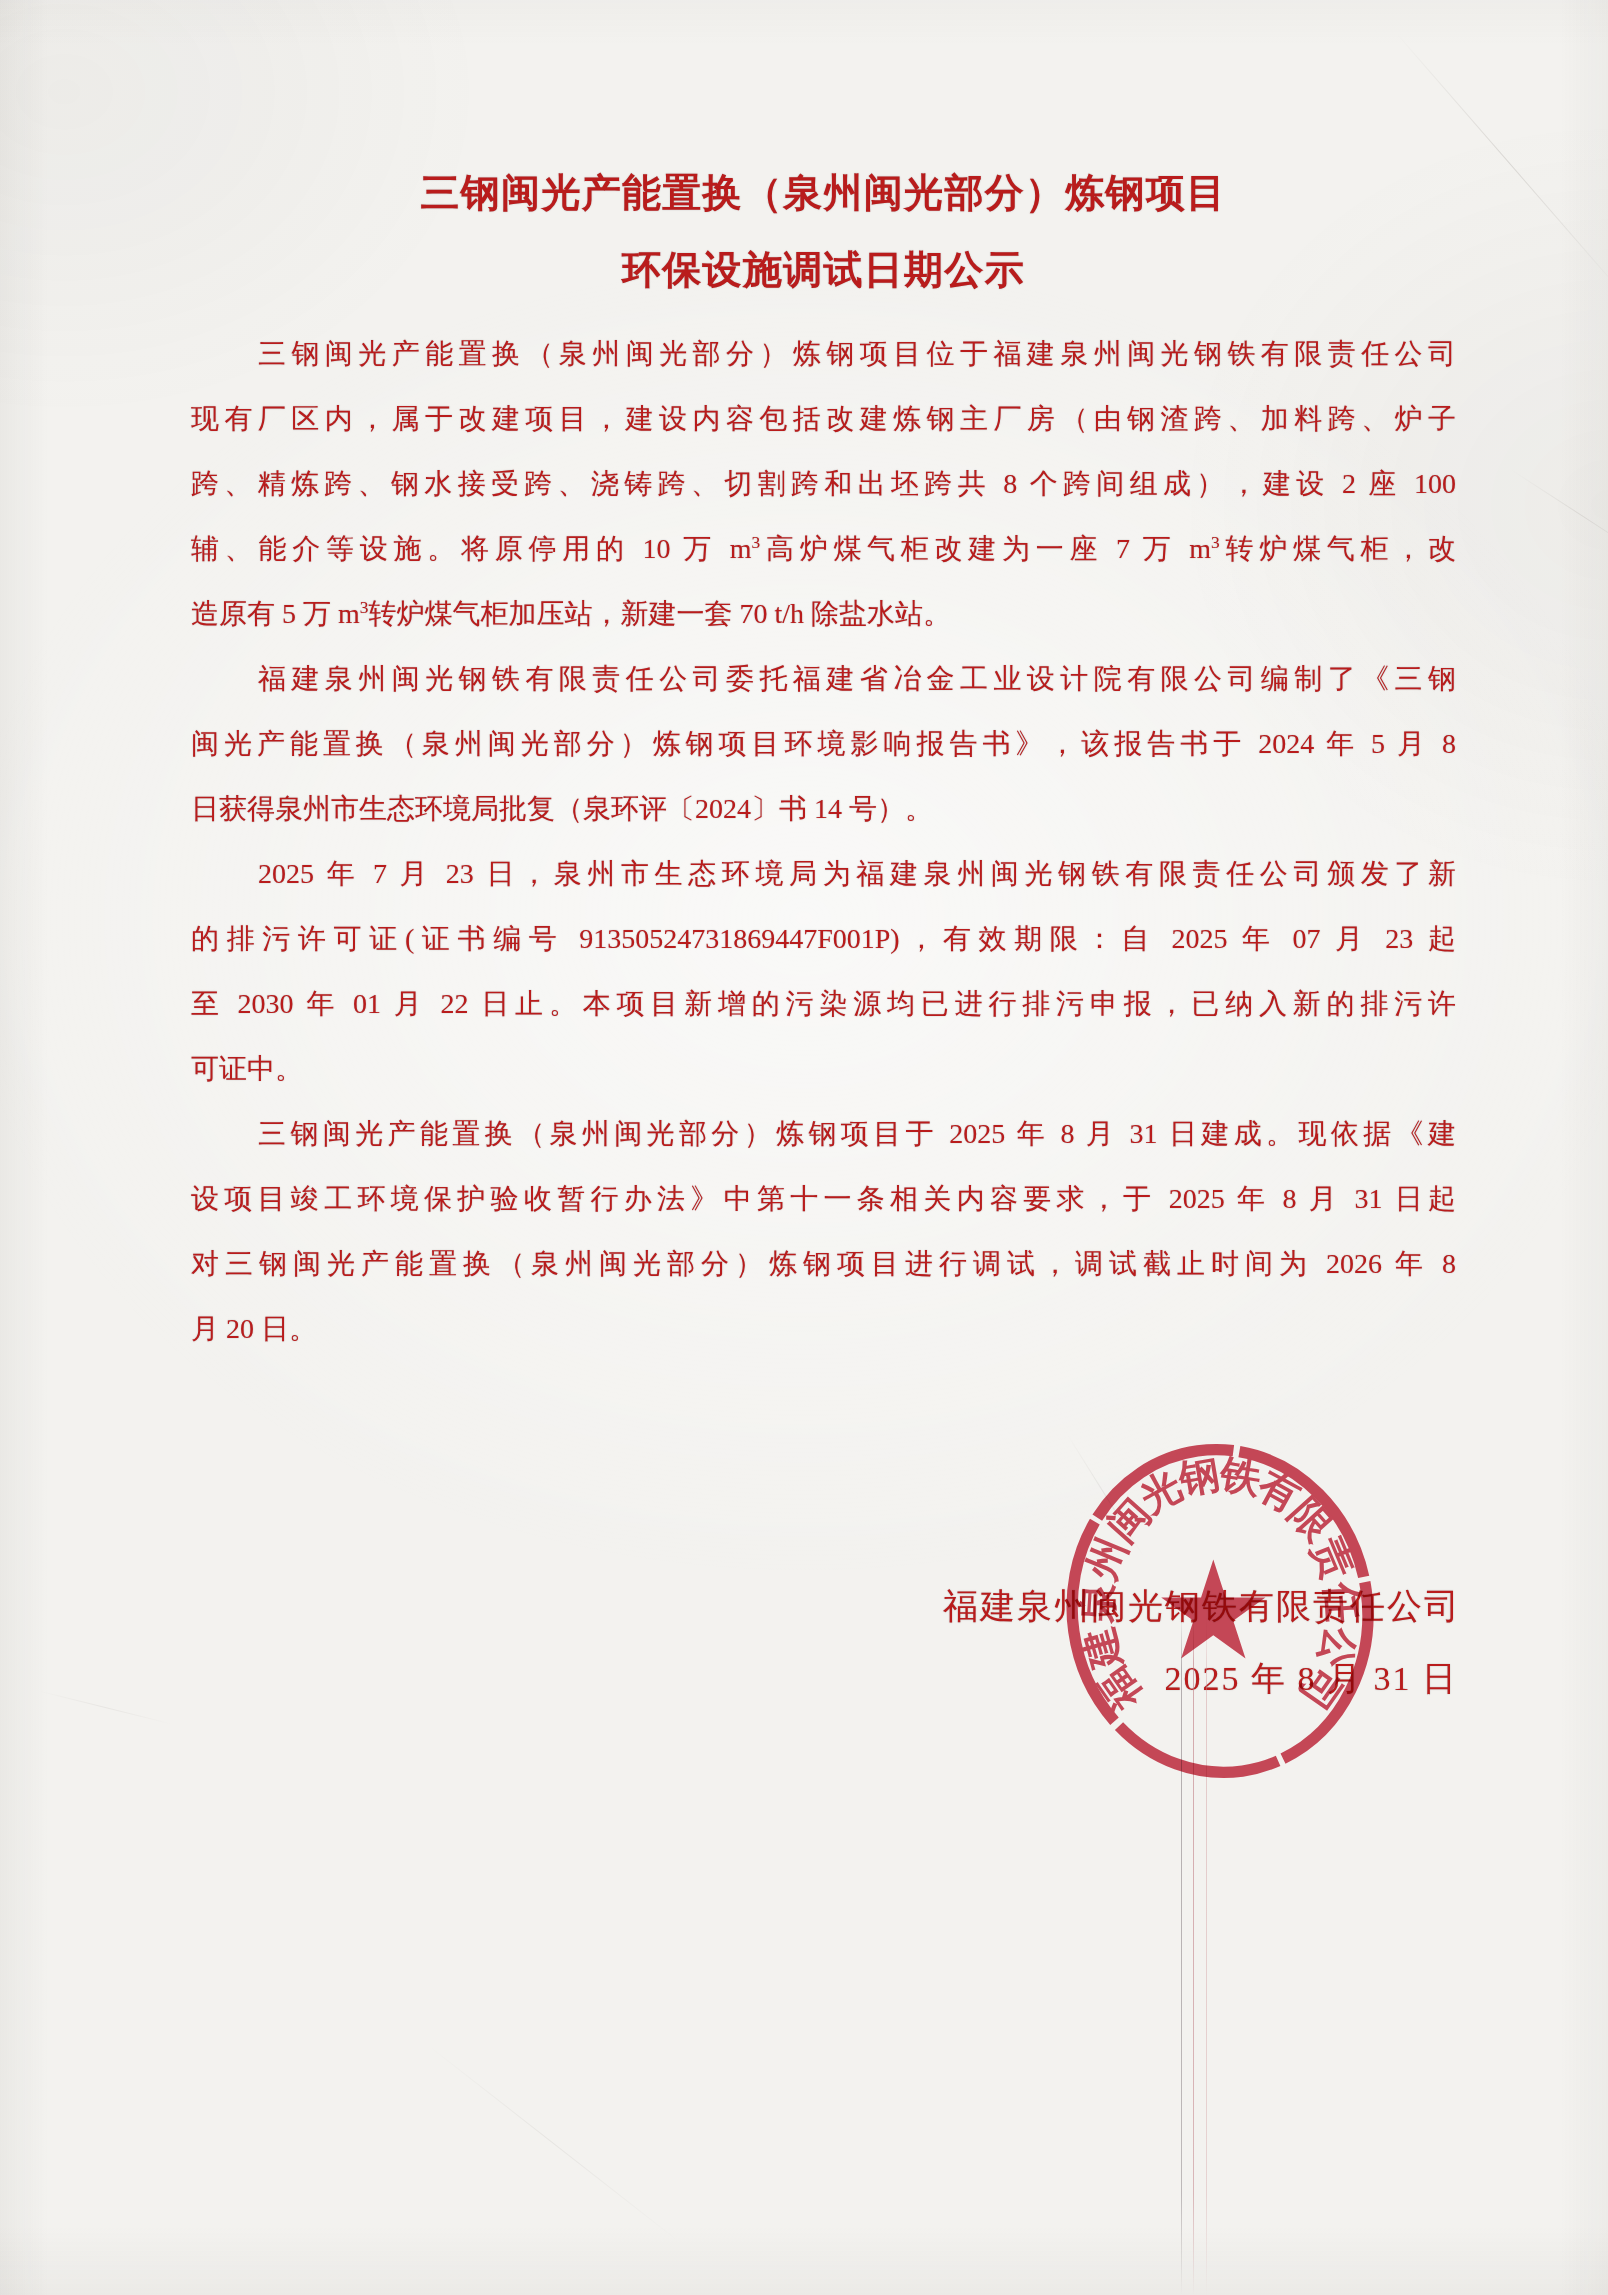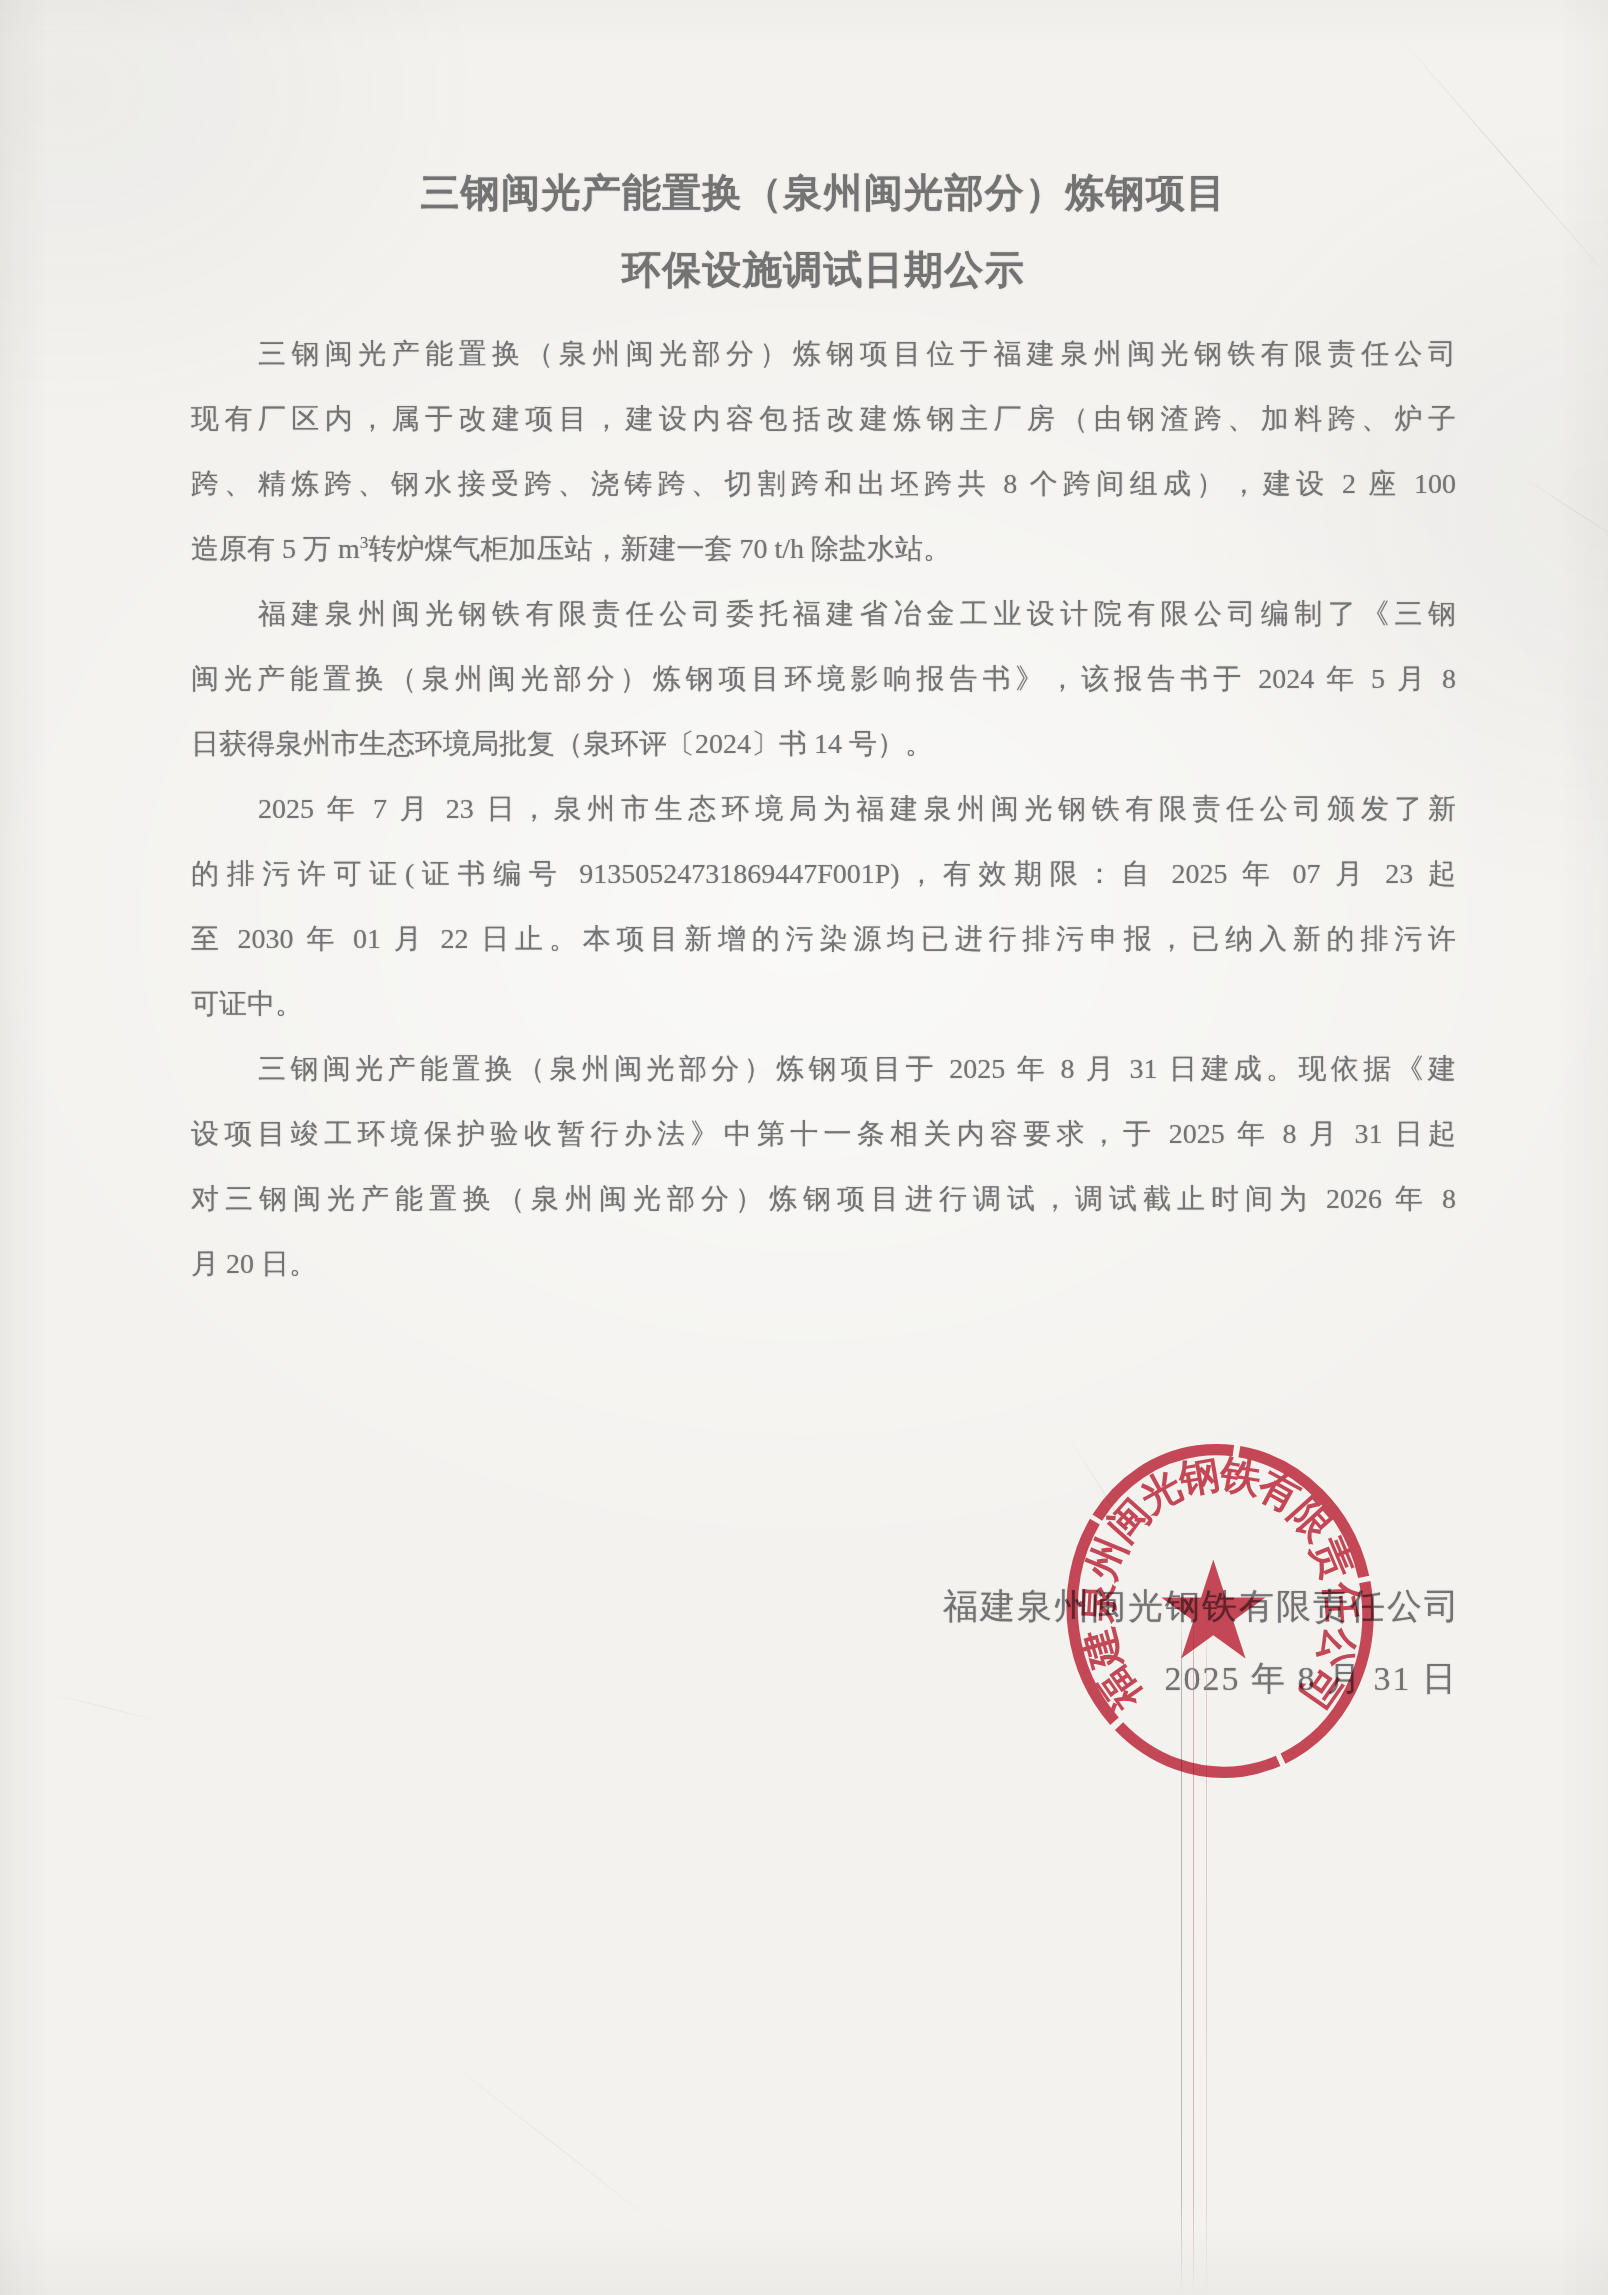--- a/index.html
+++ b/index.html
@@ -9,21 +9,21 @@
     background-color:#f3f2ef;
     background-image:
       radial-gradient(1202px 935px at 50% 40%, rgba(255,255,255,.55), rgba(255,255,255,0) 70%),
       radial-gradient(601px 468px at 4% 4%, rgba(110,105,98,.05), rgba(0,0,0,0) 70%),
       radial-gradient(668px 601px at 100% 22%, rgba(120,112,104,.05), rgba(0,0,0,0) 65%),
       linear-gradient(90deg, rgba(110,105,98,.07), rgba(0,0,0,0) 3%),
       linear-gradient(270deg, rgba(110,105,98,.05), rgba(0,0,0,0) 3%),
       linear-gradient(0deg, rgba(110,105,98,.06), rgba(0,0,0,0) 3%),
       linear-gradient(180deg, rgba(110,105,98,.03), rgba(0,0,0,0) 2%);
   }
-  .ink{color:#737373;text-shadow:0 0 1.3px rgba(55,55,62,.38);}
+  .ink{color:#b91c1c;text-shadow:0 0 1.3px rgba(55,55,62,.38);}
   .title{
     position:absolute;left:191px;width:1265px;text-align:center;
     font-size:39px;font-weight:700;letter-spacing:1.3px;line-height:49px;white-space:nowrap;
   }
   #title1{top:168px;}
   #title2{top:245px;}
   .docbody{
     position:absolute;left:191px;top:321px;width:1265px;
     font-size:28px;
   }
@@ -70,20 +70,21 @@
 <div class="crease" id="crease5"></div>
 
 <div class="title ink" id="title1">三钢闽光产能置换（泉州闽光部分）炼钢项目</div>
 <div class="title ink" id="title2">环保设施调试日期公示</div>
 
 <div class="docbody ink">
     <div>
       <div class="line indent"><span>三钢闽光产能置换（泉州闽光部分）炼钢项目位于福建泉州闽光钢铁有限责任公司</span></div>
       <div class="line"><span>现有厂区内，属于改建项目，建设内容包括改建炼钢主厂房（由钢渣跨、加料跨、炉子</span></div>
       <div class="line"><span>跨、精炼跨、钢水接受跨、浇铸跨、切割跨和出坯跨共 8 个跨间组成），建设 2 座 100</span></div>
+      <div class="line"><span>辅、能介等设施。将原停用的 10 万 m</span><sup>3</sup><span>高炉煤气柜改建为一座 7 万 m</span><sup>3</sup><span>转炉煤气柜，改</span></div>
       <div class="line last"><span>造原有 5 万 m</span><sup>3</sup><span>转炉煤气柜加压站，新建一套 70 t/h 除盐水站。</span></div>
     </div>
     <div>
       <div class="line indent"><span>福建泉州闽光钢铁有限责任公司委托福建省冶金工业设计院有限公司编制了《三钢</span></div>
       <div class="line"><span>闽光产能置换（泉州闽光部分）炼钢项目环境影响报告书》，该报告书于 2024 年 5 月 8</span></div>
       <div class="line last"><span>日获得泉州市生态环境局批复（泉环评〔2024〕书 14 号）。</span></div>
     </div>
     <div>
       <div class="line indent"><span>2025 年 7 月 23 日，泉州市生态环境局为福建泉州闽光钢铁有限责任公司颁发了新</span></div>
       <div class="line"><span>的排污许可证(证书编号 91350524731869447F001P)，有效期限：自 2025 年 07 月 23 起</span></div>

